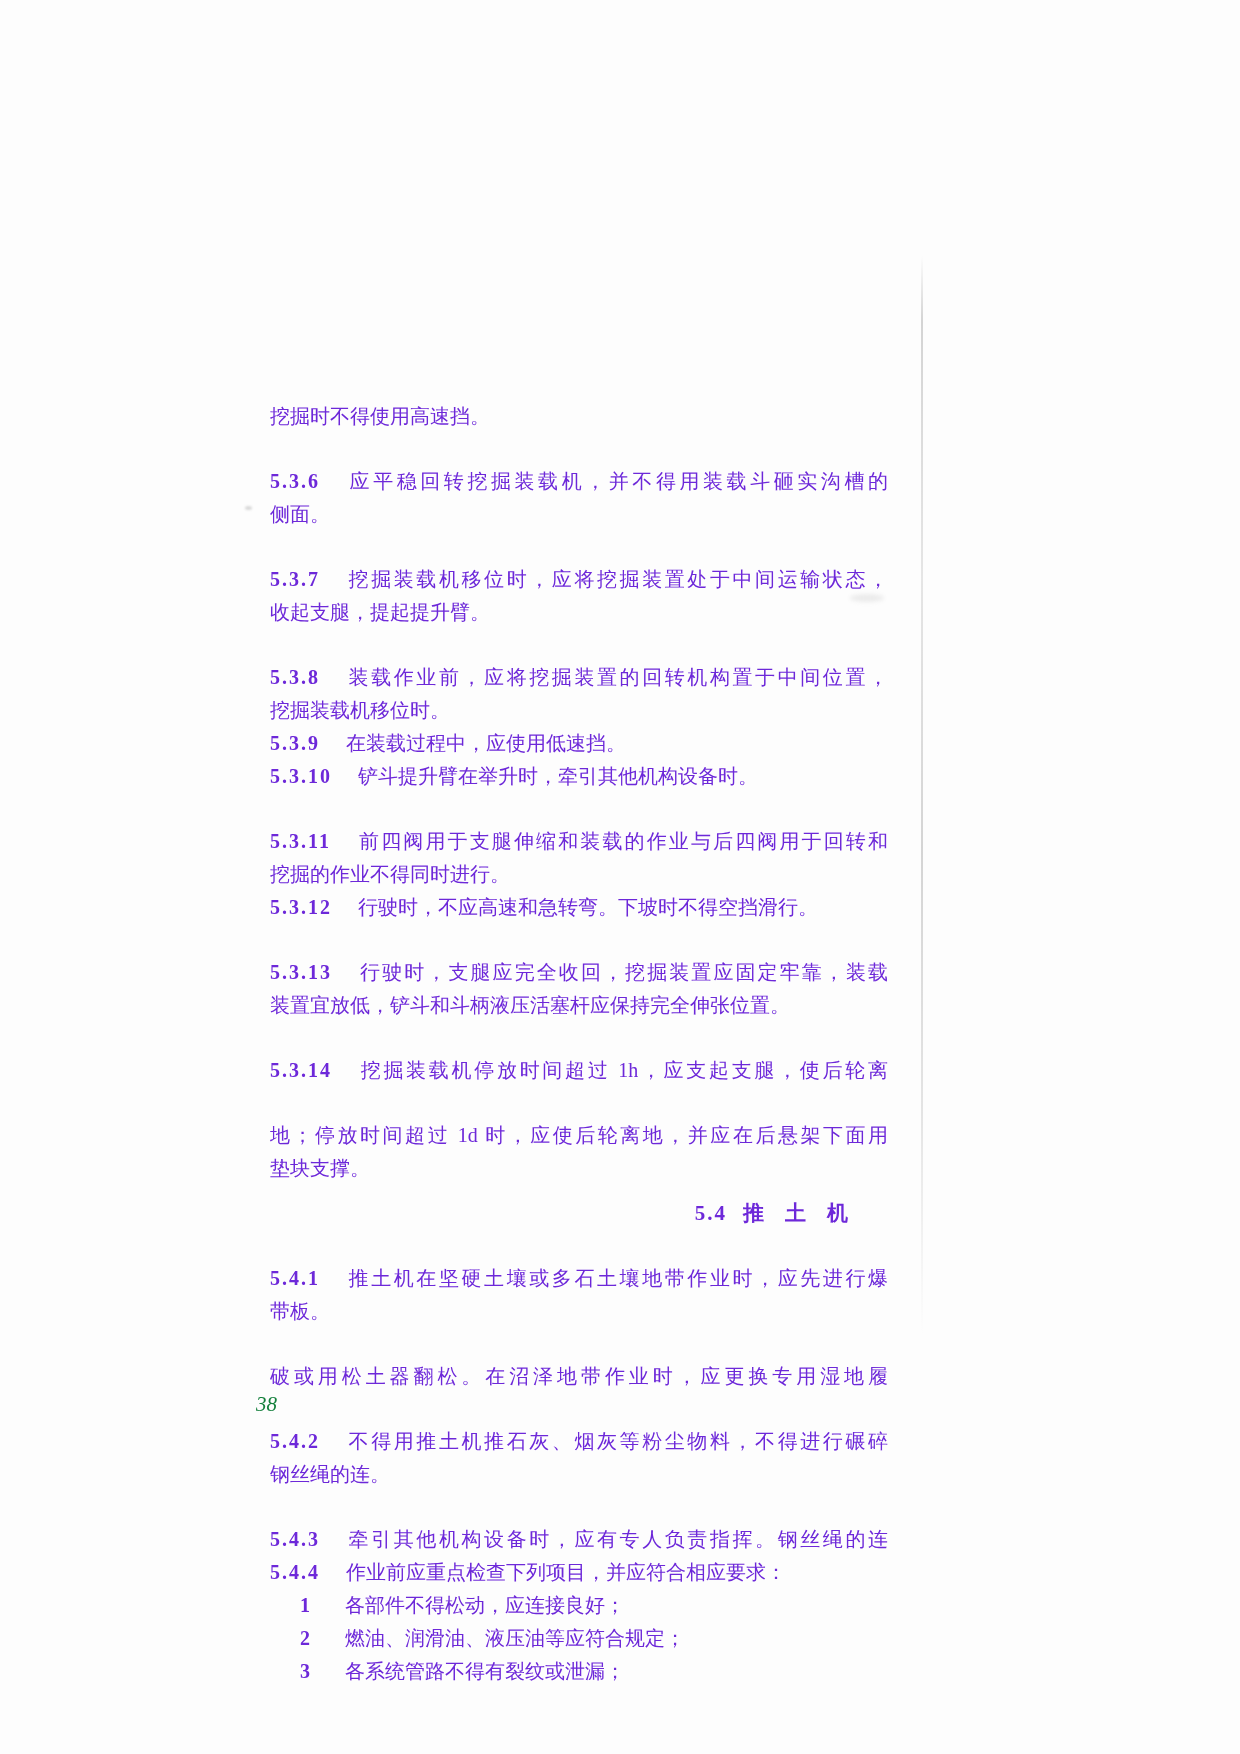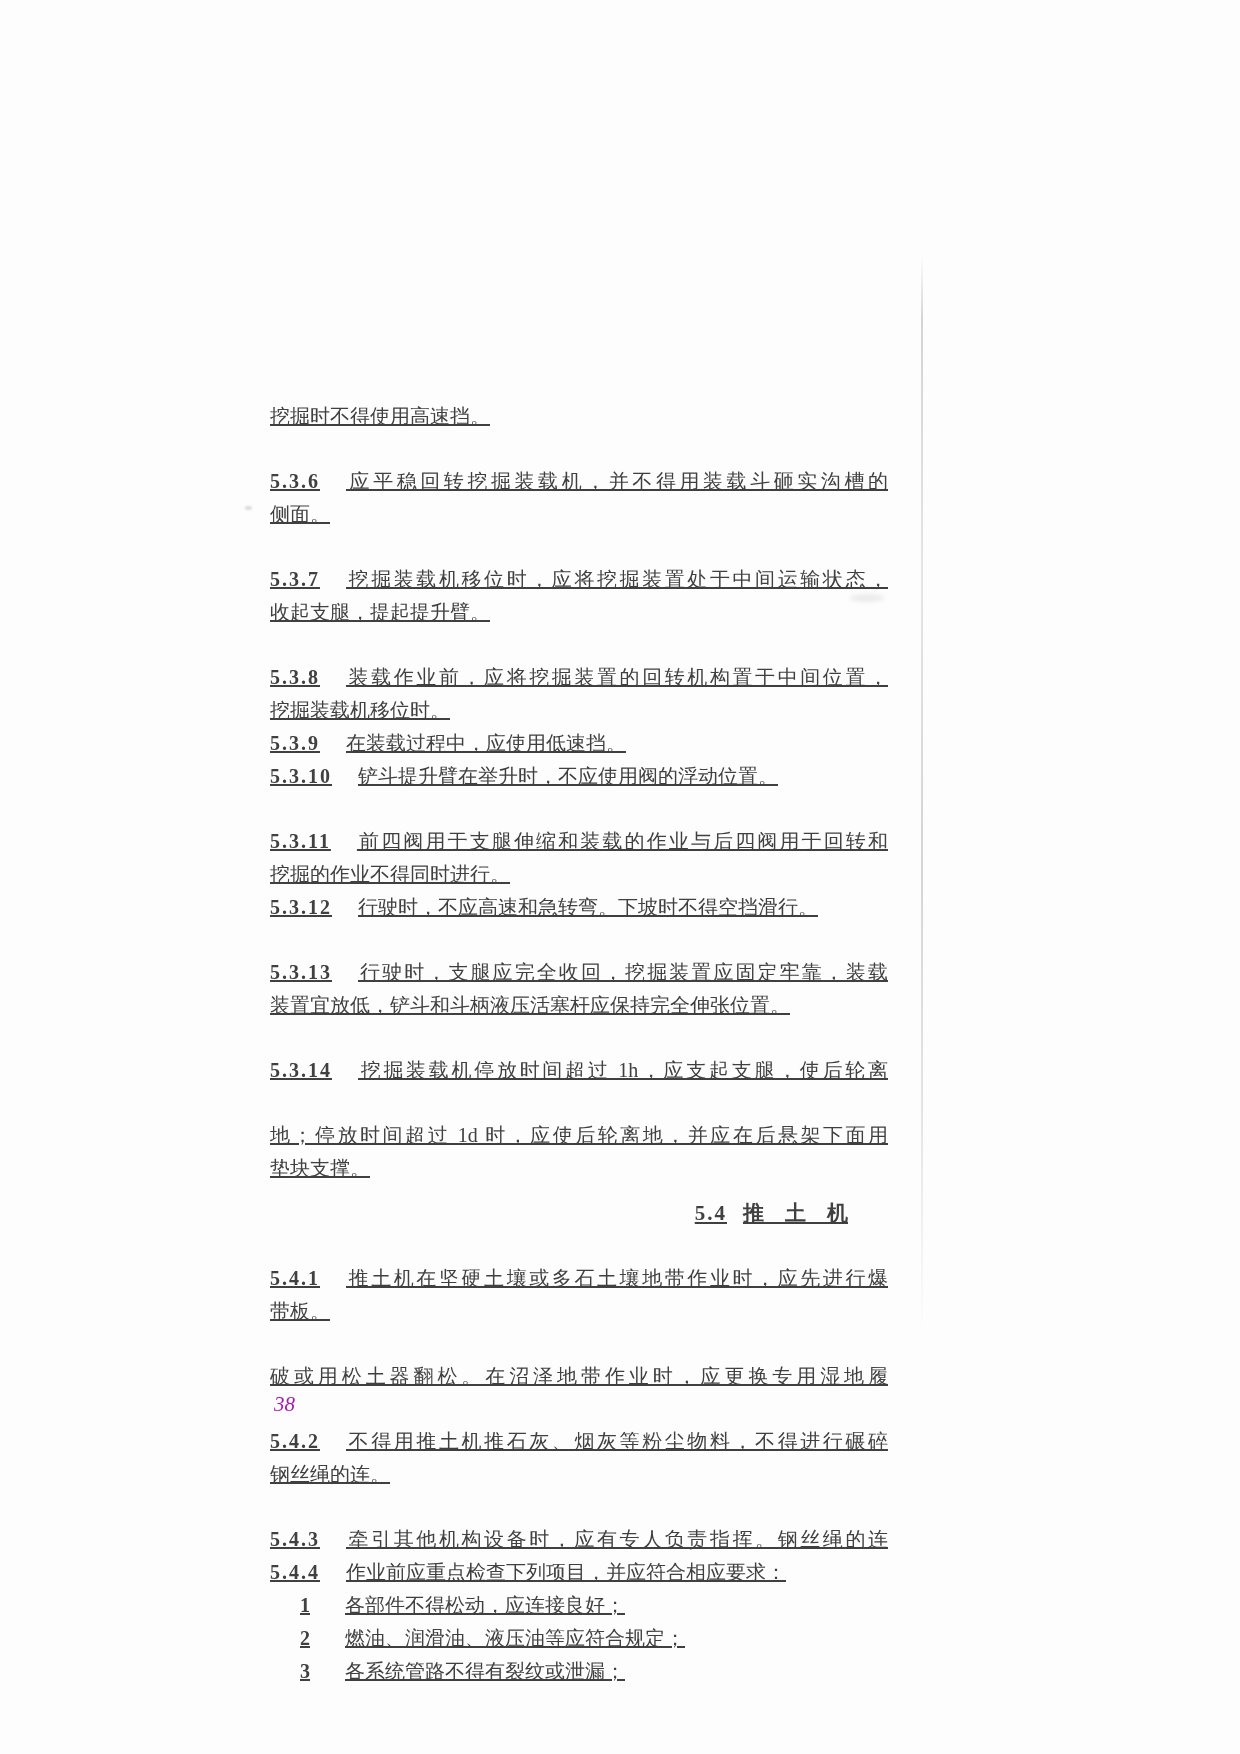--- a/index.html
+++ b/index.html
@@ -56,22 +56,21 @@
     border-radius: 50%;
     filter: blur(1px);
   }
   .content {
     position: absolute;
     left: 270px;
     top: 400px;
     width: 618px;
     font-size: 20px;
     line-height: 33px;
-    color: #404040;
-    text-decoration: underline;
+    color: #6d28d9;
   }
   .line {
     text-align: justify;
     white-space: nowrap;
   }
   .line.full {
     white-space: normal;
     text-align-last: justify;
     text-justify: inter-character;
     margin-top: 32px;
@@ -95,44 +94,44 @@
     font-weight: bold;
     font-size: 21px;
     transform: translateX(-40px);
   }
   .heading-num {
     letter-spacing: 2px;
     margin-right: 16px;
   }
   .page-number {
     position: absolute;
-    left: 274px;
+    left: 256px;
     top: 1392px;
     font-size: 21px;
     font-style: italic;
-    color: #a21caf;
+    color: #15803d;
   }
 </style>
 </head>
 <body>
 
 <div class="page">
   <div class="scan-line"></div>
   <div class="scan-smudge"></div>
   <div class="scan-speck"></div>
   <main class="content">
       <div class="line"><span class="line-text">挖掘时不得使用高速挡。</span></div>
       <div class="line full"><span class="clause-num">5.3.6</span><span class="line-text">应平稳回转挖掘装载机，并不得用装载斗砸实沟槽的</span></div>
       <div class="line"><span class="line-text">侧面。</span></div>
       <div class="line full"><span class="clause-num">5.3.7</span><span class="line-text">挖掘装载机移位时，应将挖掘装置处于中间运输状态，</span></div>
       <div class="line"><span class="line-text">收起支腿，提起提升臂。</span></div>
       <div class="line full"><span class="clause-num">5.3.8</span><span class="line-text">装载作业前，应将挖掘装置的回转机构置于中间位置，</span></div>
       <div class="line"><span class="line-text">挖掘装载机移位时。</span></div>
       <div class="line"><span class="clause-num">5.3.9</span><span class="line-text">在装载过程中，应使用低速挡。</span></div>
-      <div class="line"><span class="clause-num">5.3.10</span><span class="line-text">铲斗提升臂在举升时，不应使用阀的浮动位置。</span></div>
+      <div class="line"><span class="clause-num">5.3.10</span><span class="line-text">铲斗提升臂在举升时，牵引其他机构设备时。</span></div>
       <div class="line full"><span class="clause-num">5.3.11</span><span class="line-text">前四阀用于支腿伸缩和装载的作业与后四阀用于回转和</span></div>
       <div class="line"><span class="line-text">挖掘的作业不得同时进行。</span></div>
       <div class="line"><span class="clause-num">5.3.12</span><span class="line-text">行驶时，不应高速和急转弯。下坡时不得空挡滑行。</span></div>
       <div class="line full"><span class="clause-num">5.3.13</span><span class="line-text">行驶时，支腿应完全收回，挖掘装置应固定牢靠，装载</span></div>
       <div class="line"><span class="line-text">装置宜放低，铲斗和斗柄液压活塞杆应保持完全伸张位置。</span></div>
       <div class="line full"><span class="clause-num">5.3.14</span><span class="line-text">挖掘装载机停放时间超过 1h，应支起支腿，使后轮离</span></div>
       <div class="line full"><span class="line-text">地；停放时间超过 1d 时，应使后轮离地，并应在后悬架下面用</span></div>
       <div class="line"><span class="line-text">垫块支撑。</span></div>
       <div class="heading"><span class="heading-num">5.4</span><span class="heading-title">推　土　机</span></div>
       <div class="line full"><span class="clause-num">5.4.1</span><span class="line-text">推土机在坚硬土壤或多石土壤地带作业时，应先进行爆</span></div>

